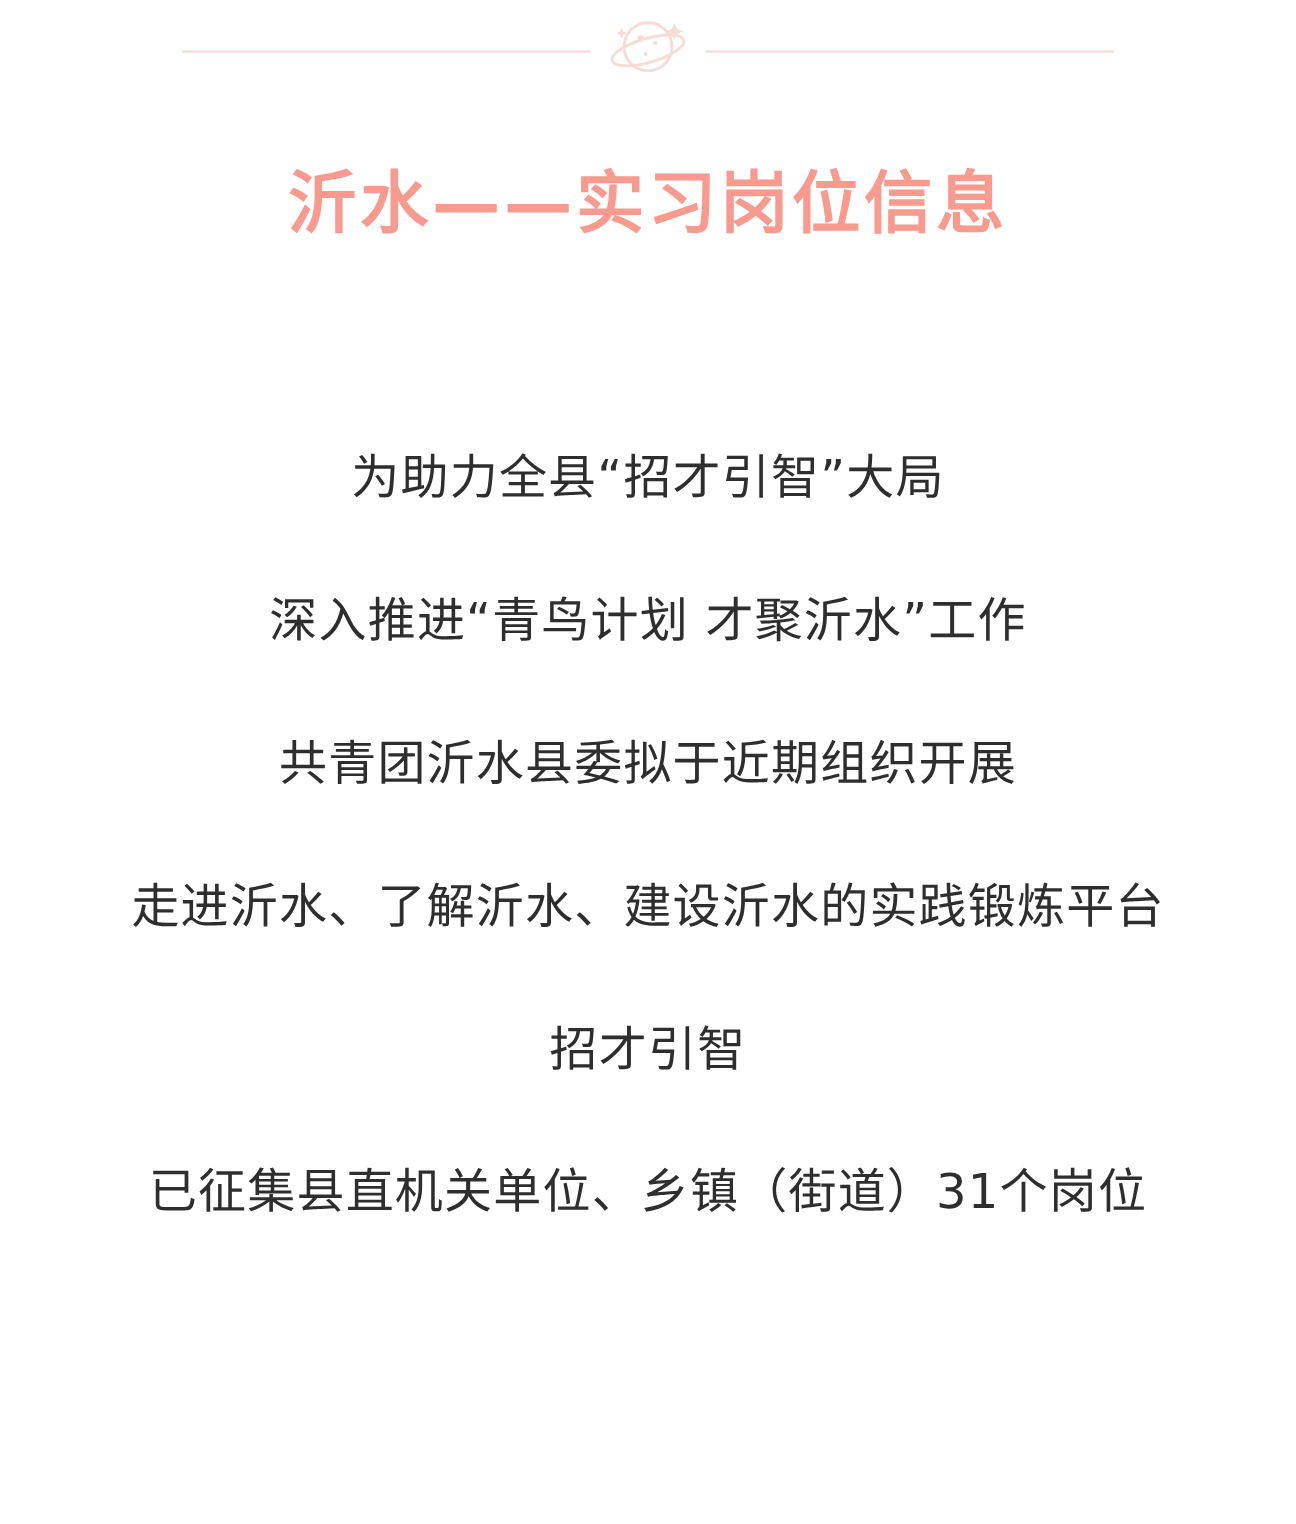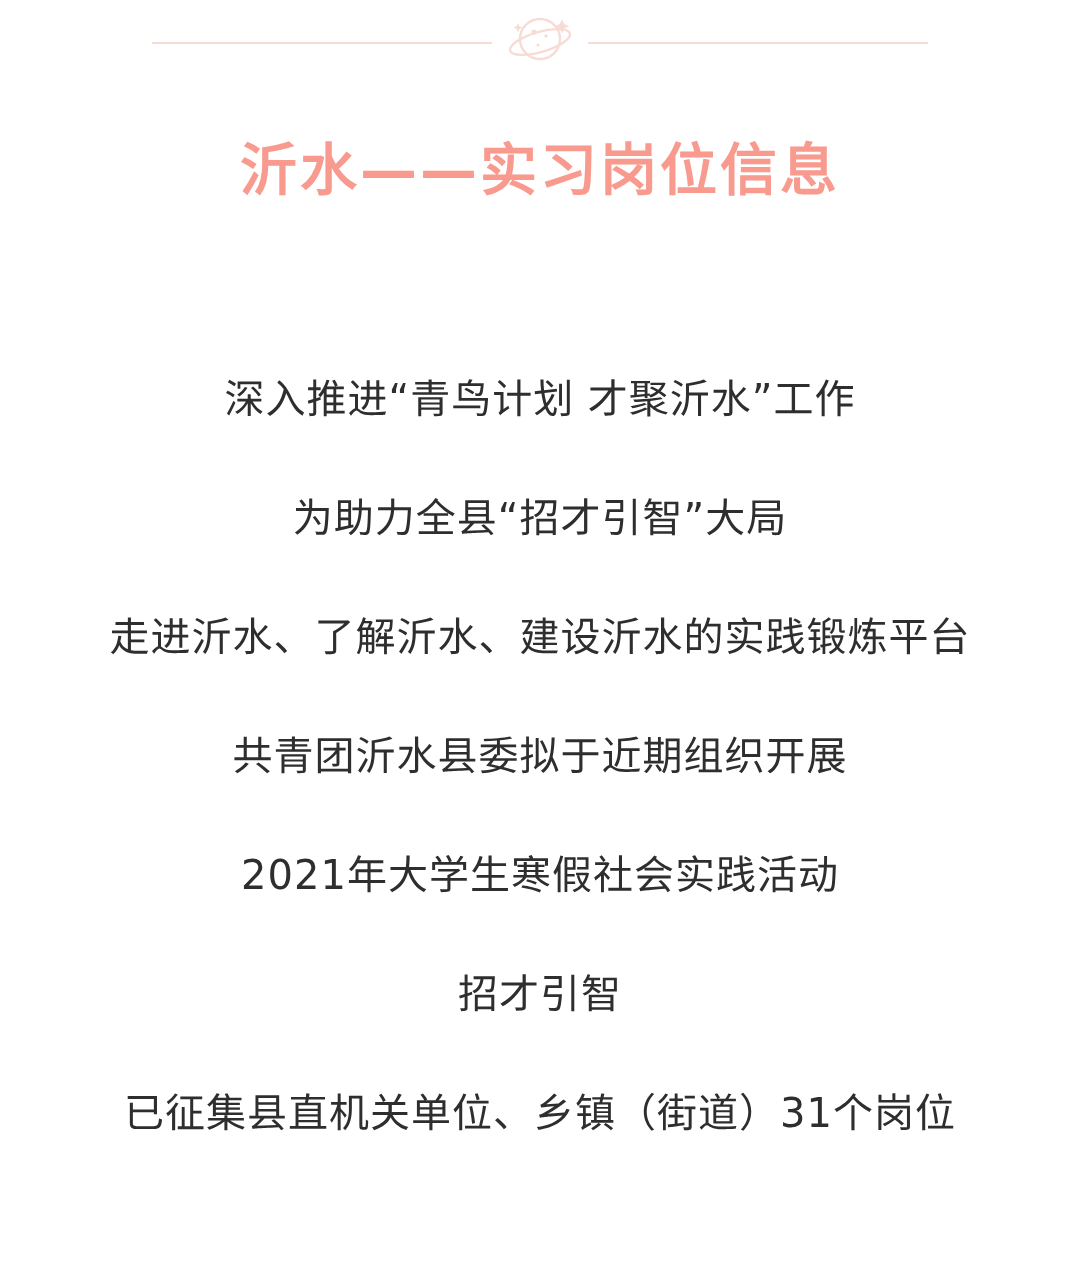--- a/index.html
+++ b/index.html
@@ -101,23 +101,22 @@
       </svg>
     </div>
     <div class="orn-line"></div>
   </div>
 
   <div class="title-wrap">
     <h1 class="title">沂水——实习岗位信息</h1>
   </div>
 
   <div class="body-copy">
+    <p class="line">为助力全县“招才引智”大局</p>
     <p class="line">深入推进“青鸟计划 才聚沂水”工作</p>
-    <p class="line">为助力全县“招才引智”大局</p>
+    <p class="line">共青团沂水县委拟于近期组织开展</p>
     <p class="line">走进沂水、了解沂水、建设沂水的实践锻炼平台</p>
-    <p class="line">共青团沂水县委拟于近期组织开展</p>
-    <p class="line">2021年大学生寒假社会实践活动</p>
     <p class="line">招才引智</p>
     <p class="line">已征集县直机关单位、乡镇（街道）31个岗位</p>
 
   </div>
 
 </div>
 
 </body></html>

